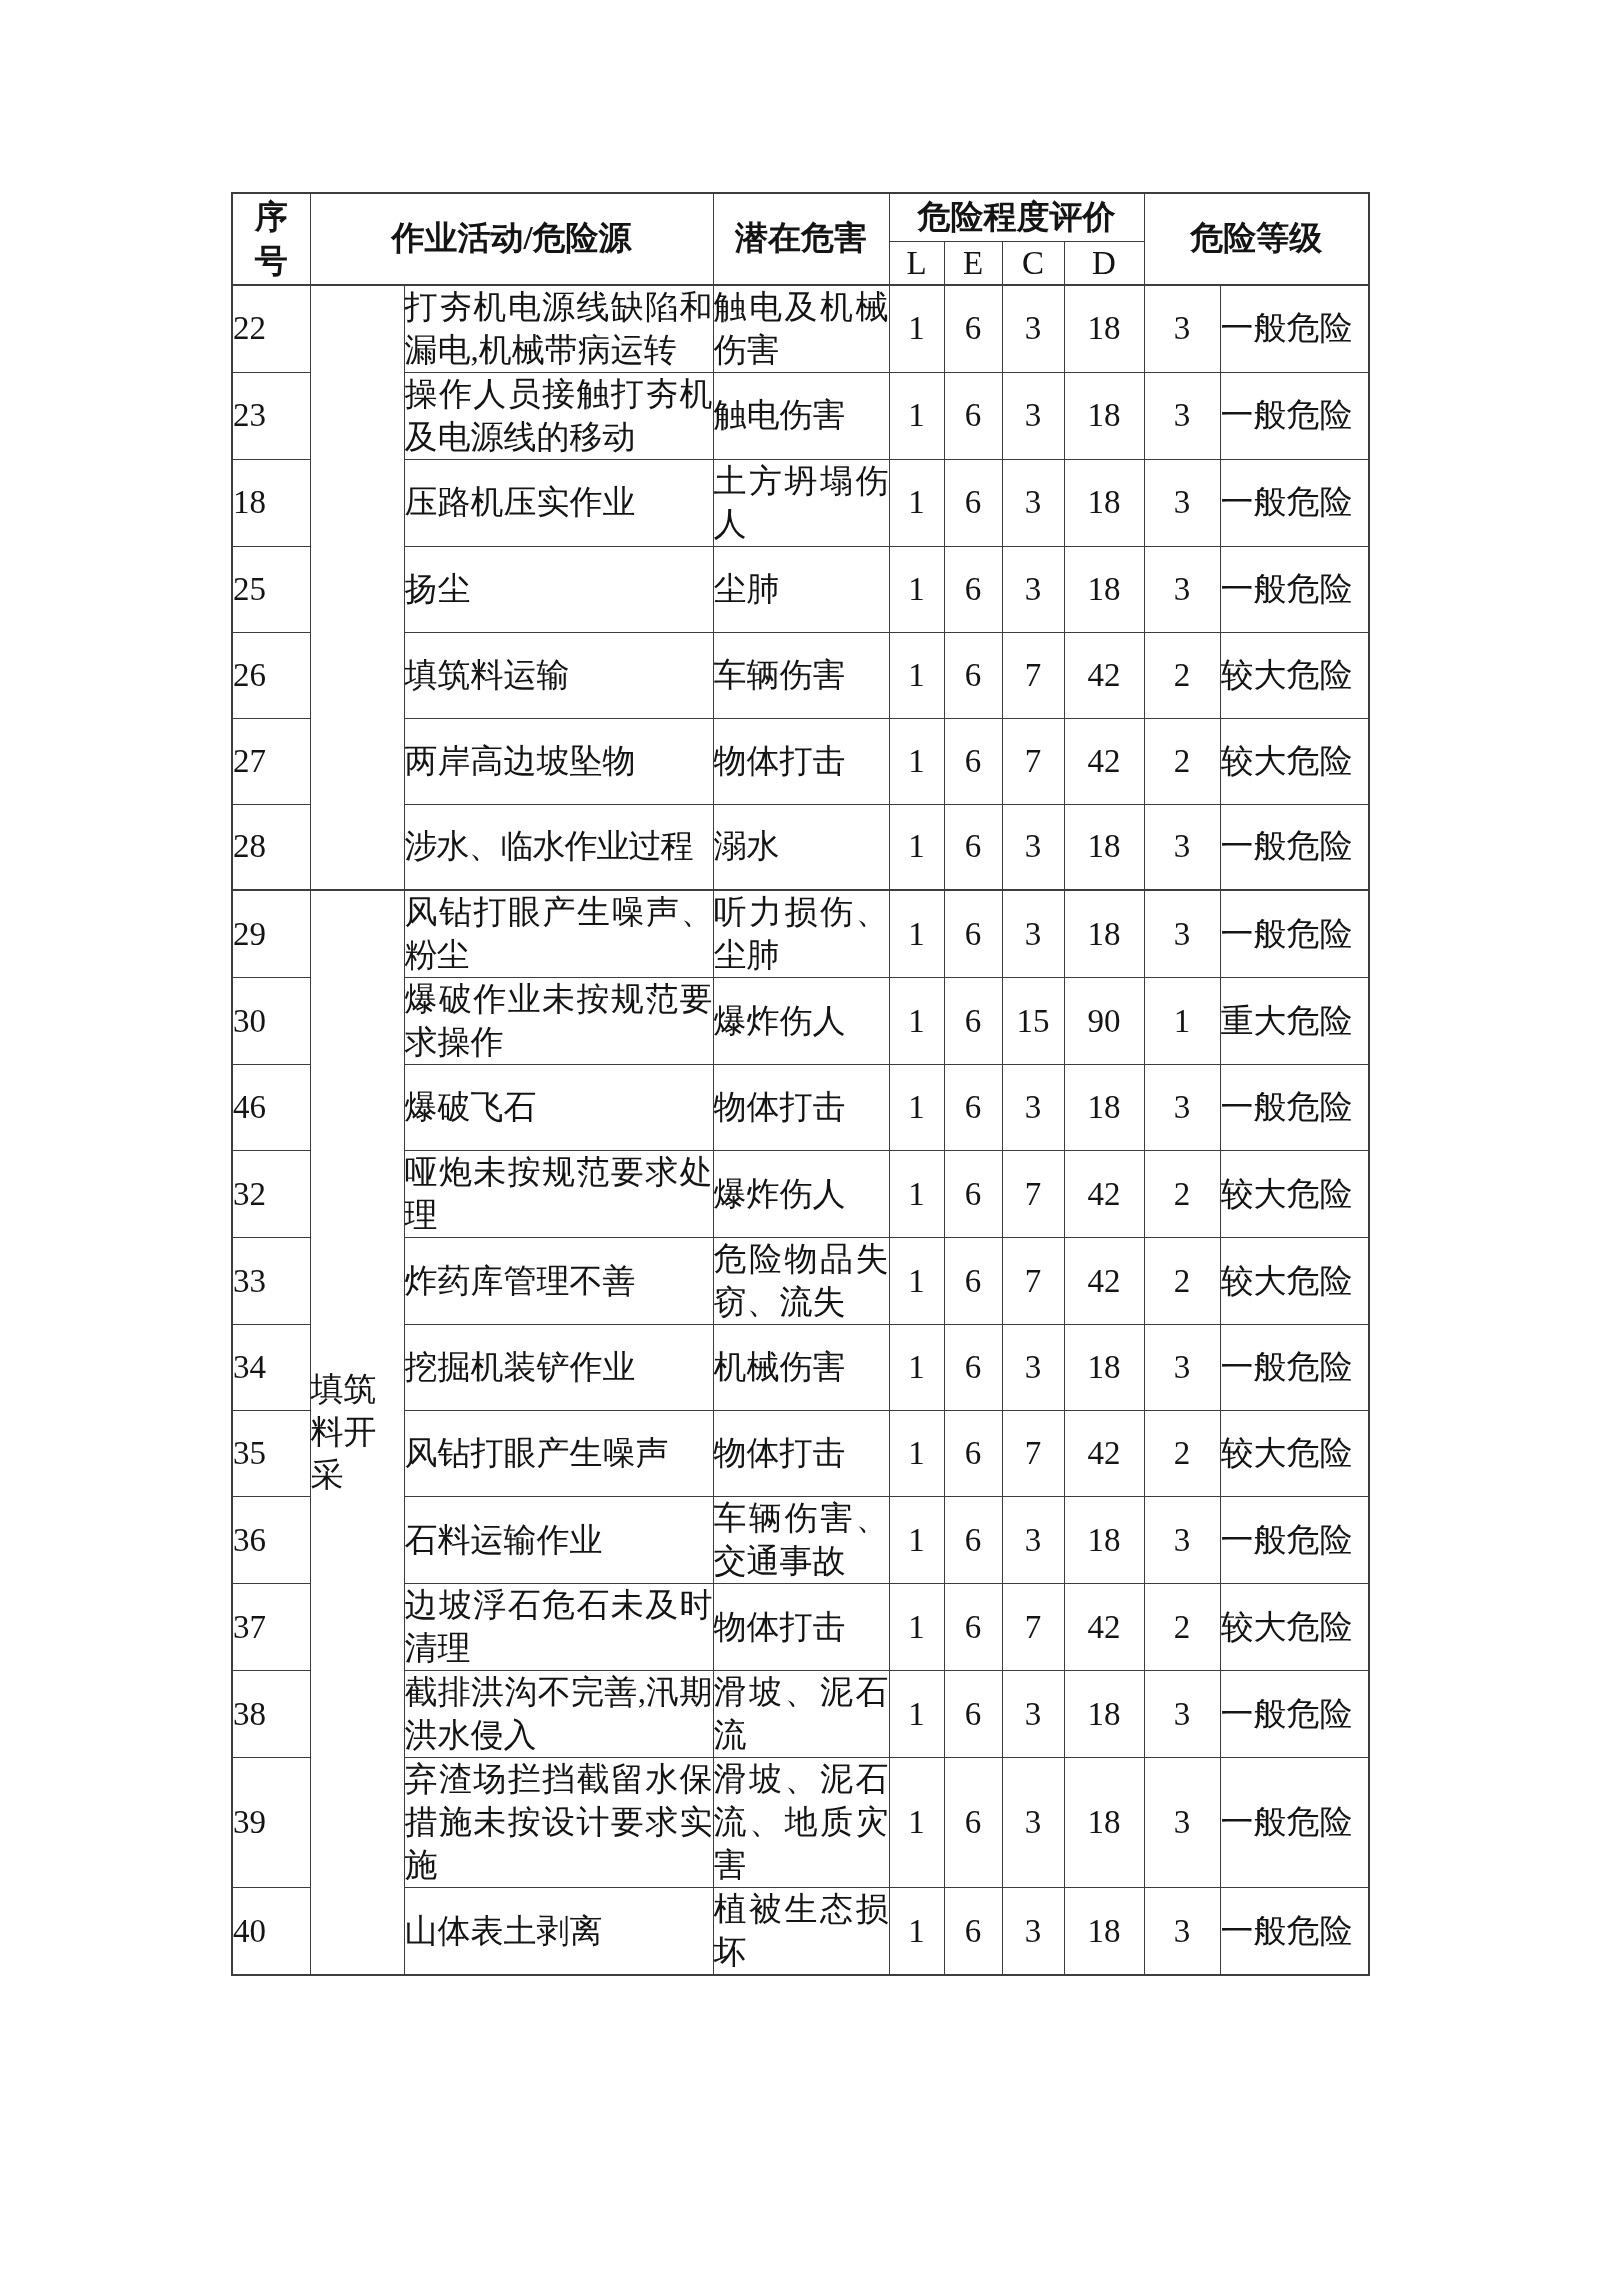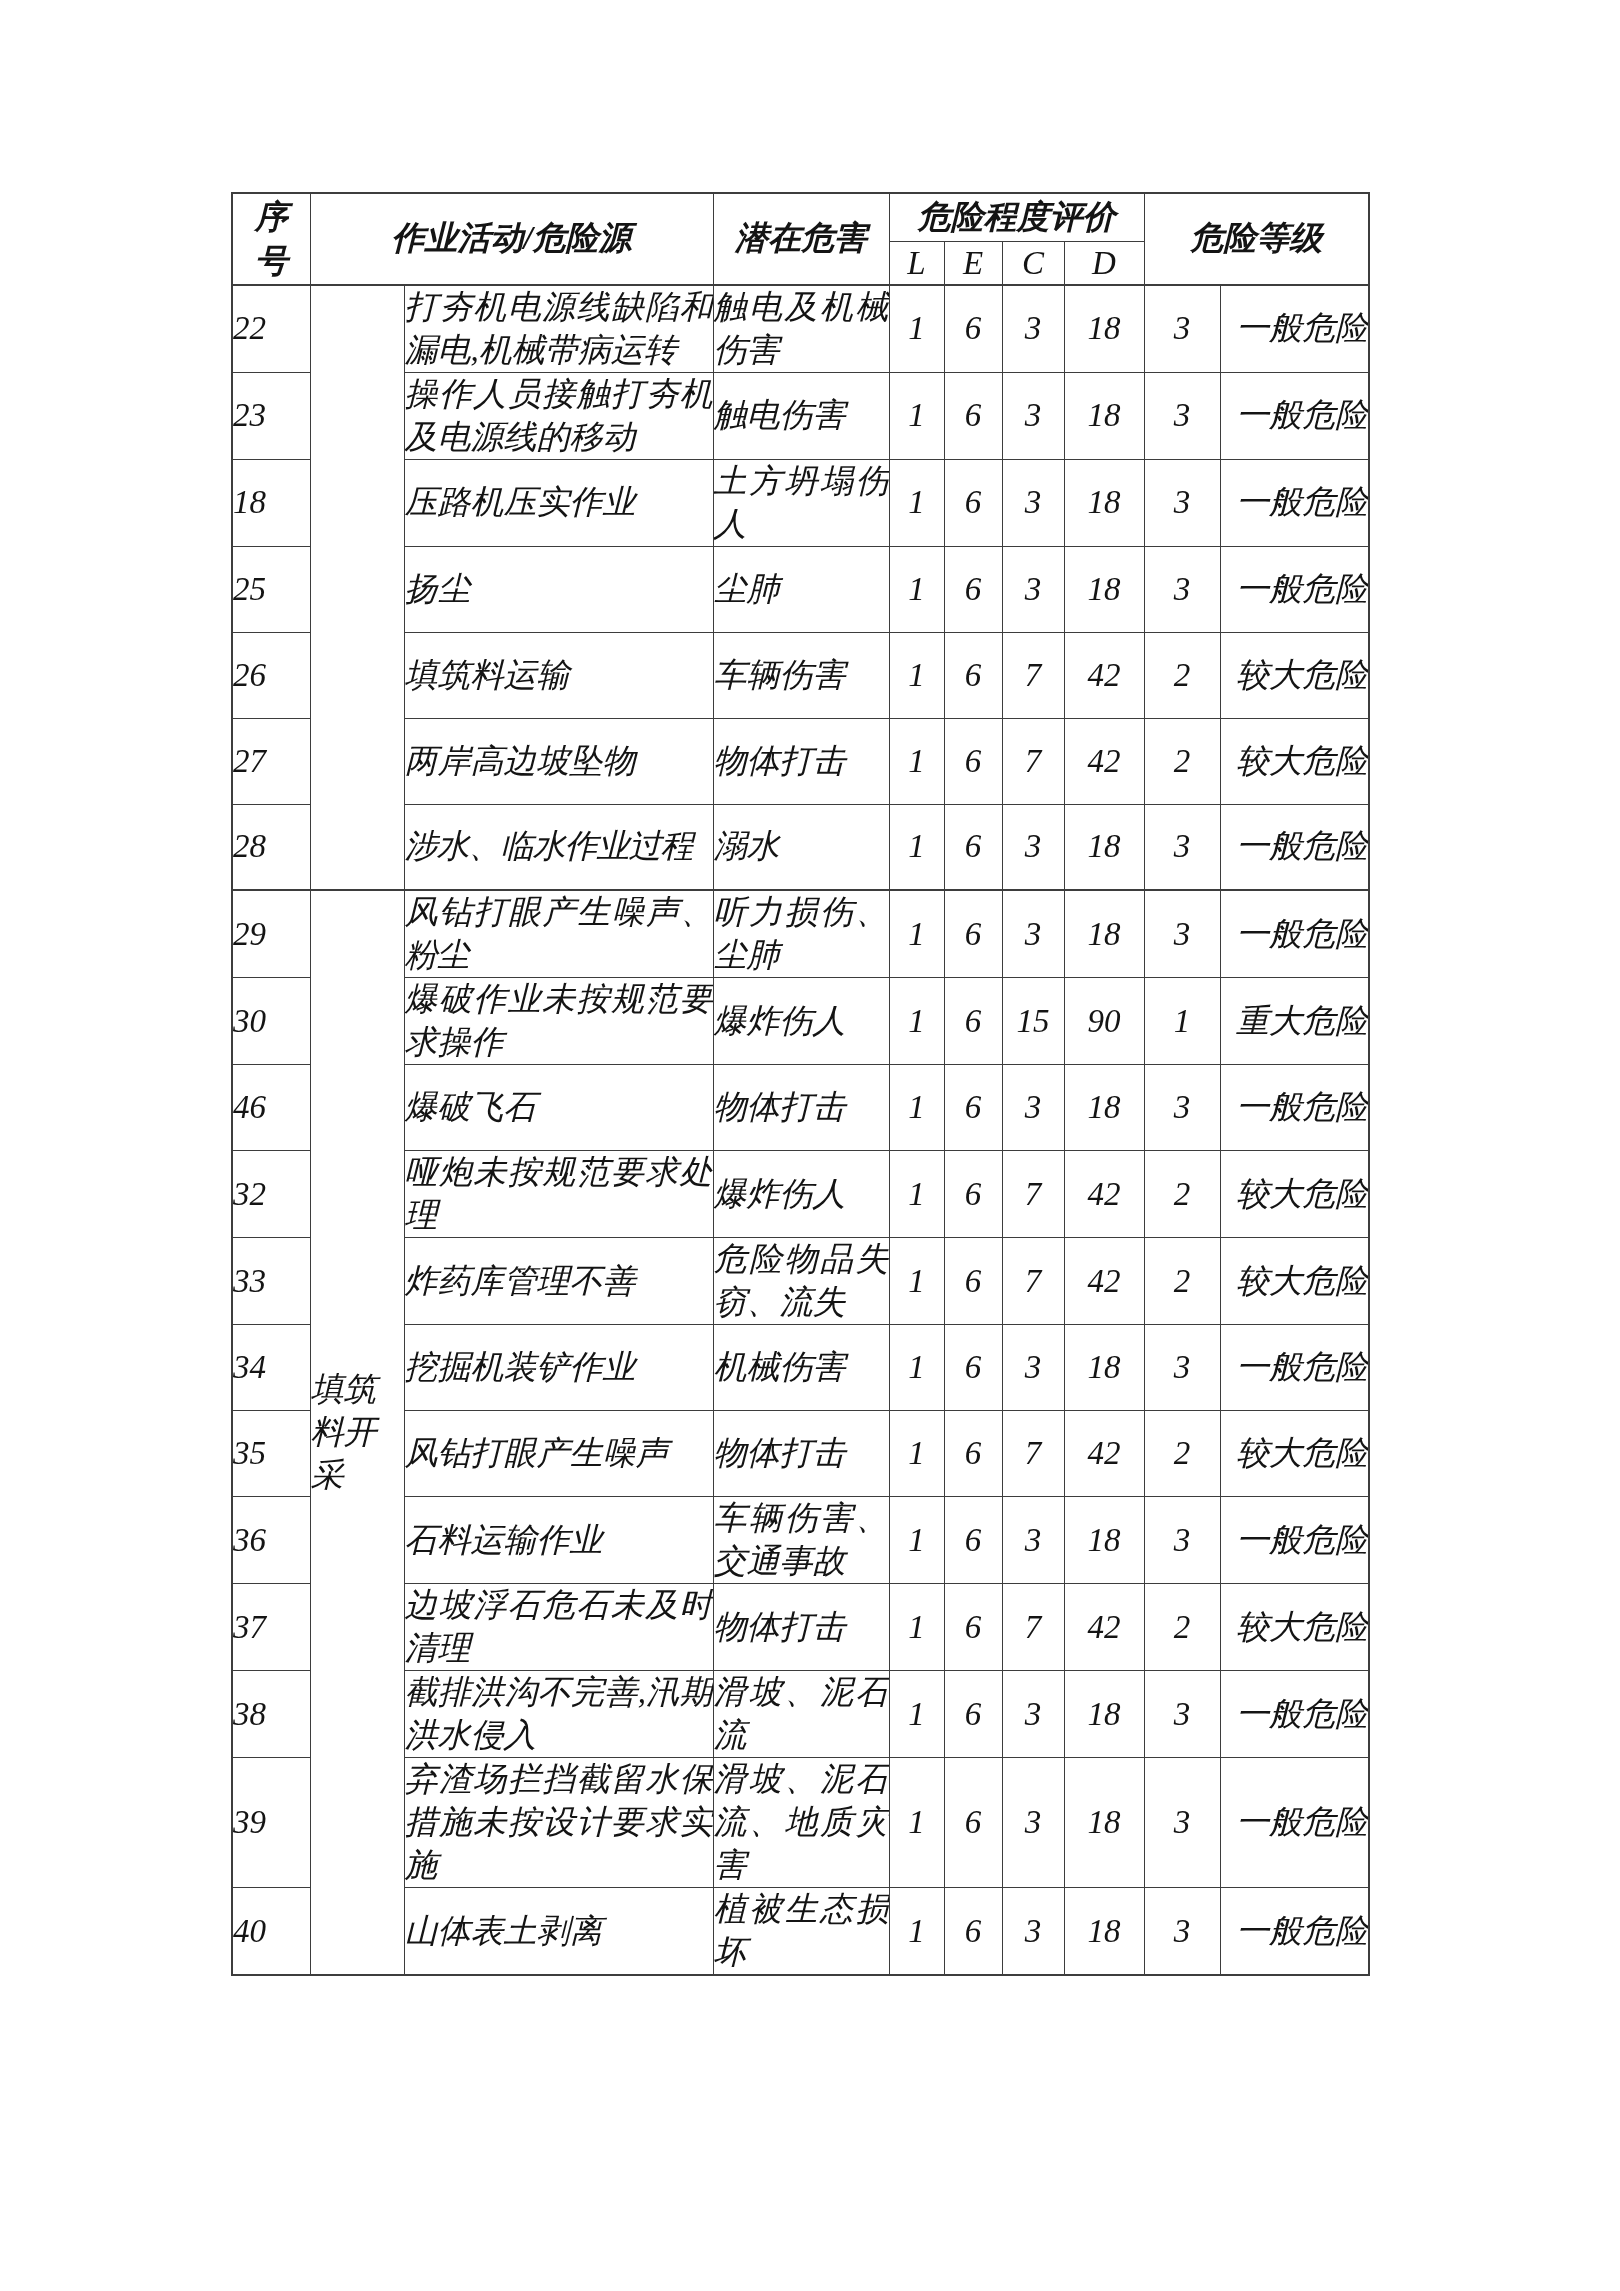--- a/index.html
+++ b/index.html
@@ -11,21 +11,20 @@
     overflow:hidden;
     font-family:"Liberation Serif","DejaVu Serif",serif;
     color:#141414;
   }
   table.risk {
     position:absolute; left:231px; top:192px;
     width:1138px;
     border-collapse:collapse;
     table-layout:fixed;
     border:2.9px solid #3d3d3d;
-    font-style:italic;
   }
   .risk col.col-no      { width:78px; }
   .risk col.col-group   { width:94px; }
   .risk col.col-src     { width:309px; }
   .risk col.col-harm    { width:176px; }
   .risk col.col-l       { width:55px; }
   .risk col.col-e       { width:58px; }
   .risk col.col-c       { width:62px; }
   .risk col.col-d       { width:80px; }
   .risk col.col-lvl     { width:76px; }
@@ -50,21 +49,21 @@
   .risk tbody tr.group-start td { border-top:2.9px solid #3d3d3d; }
 
   .c-no      { text-align:left; }
   .c-group   { padding:0 4.9px; word-break:break-all; }
   .c-src     { text-align:justify; text-justify:inter-character; padding:0 5.9px;
                word-break:break-all; line-break:strict;margin-left:28px; }
   .c-src.compact { letter-spacing:-1px; }
   .c-harm    { text-align:justify; text-justify:inter-character; padding:0 9.8px;
                word-break:break-all; line-break:strict; }
   .c-num     { text-align:center; }
-  .c-lvltext { text-align:right; padding:0 14.7px; word-break:break-all;margin-left:36px; }
+  .c-lvltext { text-align:left; padding:0 14.7px; word-break:break-all;margin-left:36px; }
 </style>
 </head>
 <body>
 
 <div class="page">
   <table class="risk">
     <colgroup>
       <col class="col-no">
         <col class="col-group">
         <col class="col-src">

